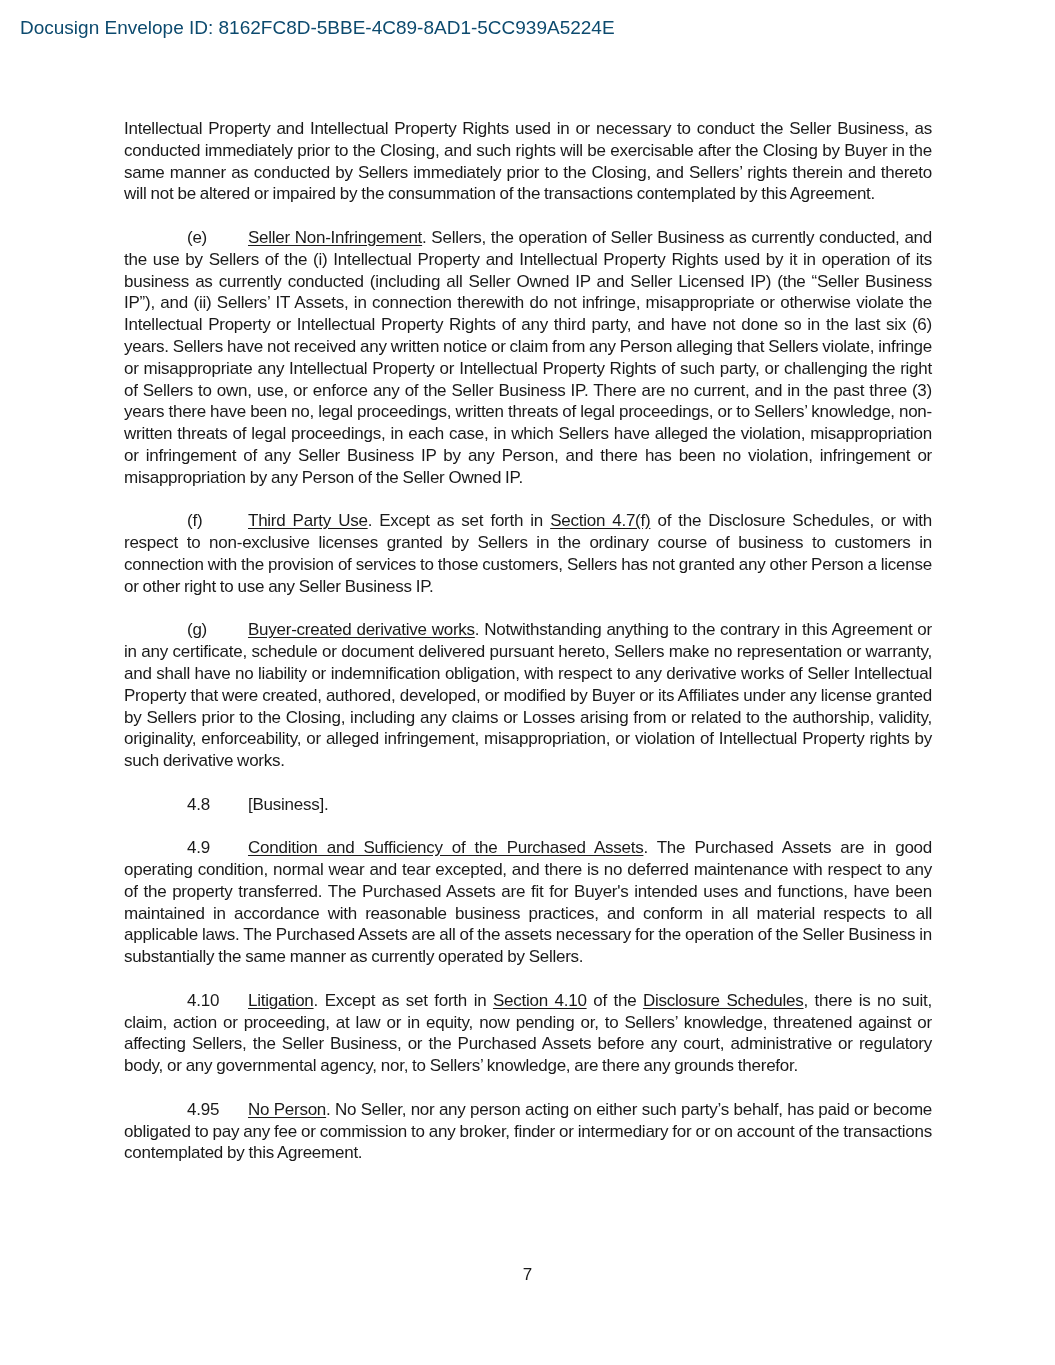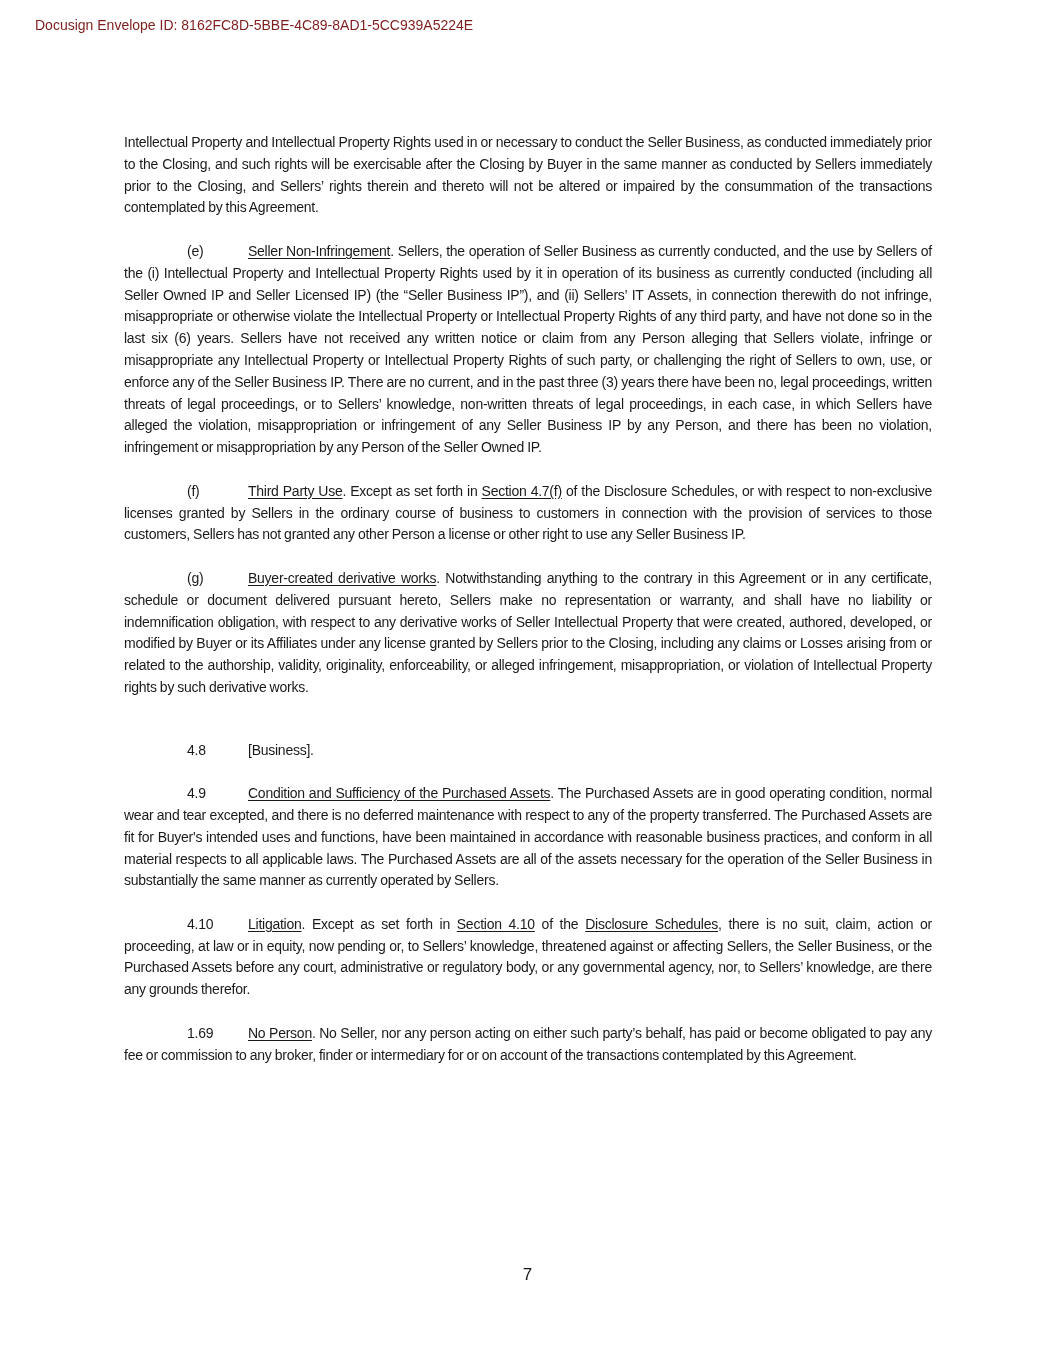--- a/index.html
+++ b/index.html
@@ -1,23 +1,23 @@
 <!DOCTYPE html>
 <html><head>
 <meta charset="utf-8">
 <style>
   html, body { margin: 0; padding: 0; background: #ffffff; }
   body { width: 1055px; height: 1365px; position: relative; overflow: hidden; color: #1a1a1a; }
   .envelope {
-    position: absolute; left: 35px; top: 17px;
-    font-family: "Liberation Sans", sans-serif; font-size: 14px; color: #7f1d1d;
+    position: absolute; left: 20px; top: 17px;
+    font-family: "Liberation Sans", sans-serif; font-size: 19px; color: #0c4a6e;
   }
   .page {
-    position: absolute; left: 124px; top: 132px; width: 808px;
-    font-family: "Liberation Sans", sans-serif; font-size: 14px; line-height: 21.8px;
+    position: absolute; left: 124px; top: 118px; width: 808px;
+    font-family: "Liberation Sans", sans-serif; font-size: 17px; line-height: 21.8px;
     text-align: justify; letter-spacing: -0.25px; word-spacing: -0.5px;
   }
   .page p { margin: 0 0 21.8px 0; }
   .ind { display: inline-block; width: 63px; padding-left: 63px; box-sizing: content-box; }
   .lead { display: inline-block; width: 124px; }
   .u { text-decoration: underline; text-underline-offset: 2px; margin-top: 12px; }
   .pageno {
     position: absolute; left: 0; width: 1055px; top: 1265px; text-align: center;
     font-family: "Liberation Sans", sans-serif; font-size: 17px;
   }
@@ -30,23 +30,23 @@
 <div class="page">
 
   <p><span>Intellectual Property and Intellectual Property Rights used in or necessary to conduct the Seller Business, as conducted immediately prior to the Closing, and such rights will be exercisable after the Closing by Buyer in the same manner as conducted by Sellers immediately prior to the Closing, and Sellers’ rights therein and thereto will not be altered or impaired by the consummation of the transactions contemplated by this Agreement.</span></p>
 
   <p><span class="lead"><span class="ind" style="padding-left:63px;width:61px;">(e)</span></span><span class="u">Seller Non-Infringement</span><span>. Sellers, the operation of Seller Business as currently conducted, and the use by Sellers of the (i) Intellectual Property and Intellectual Property Rights used by it in operation of its business as currently conducted (including all Seller Owned IP and Seller Licensed IP) (the “Seller Business IP”), and (ii) Sellers’ IT Assets, in connection therewith do not infringe, misappropriate or otherwise violate the Intellectual Property or Intellectual Property Rights of any third party, and have not done so in the last six (6) years. Sellers have not received any written notice or claim from any Person alleging that Sellers violate, infringe or misappropriate any Intellectual Property or Intellectual Property Rights of such party, or challenging the right of Sellers to own, use, or enforce any of the Seller Business IP. There are no current, and in the past three (3) years there have been no, legal proceedings, written threats of legal proceedings, or to Sellers’ knowledge, non-written threats of legal proceedings, in each case, in which Sellers have alleged the violation, misappropriation or infringement of any Seller Business IP by any Person, and there has been no violation, infringement or misappropriation by any Person of the Seller Owned IP.</span></p>
 
   <p><span class="lead"><span class="ind" style="padding-left:63px;width:61px;">(f)</span></span><span class="u">Third Party Use</span><span>. Except as set forth in </span><span class="u">Section 4.7(f)</span><span> of the Disclosure Schedules, or with respect to non-exclusive licenses granted by Sellers in the ordinary course of business to customers in connection with the provision of services to those customers, Sellers has not granted any other Person a license or other right to use any Seller Business IP.</span></p>
 
   <p><span class="lead"><span class="ind" style="padding-left:63px;width:61px;">(g)</span></span><span class="u">Buyer-created derivative works</span><span>. Notwithstanding anything to the contrary in this Agreement or in any certificate, schedule or document delivered pursuant hereto, Sellers make no representation or warranty, and shall have no liability or indemnification obligation, with respect to any derivative works of Seller Intellectual Property that were created, authored, developed, or modified by Buyer or its Affiliates under any license granted by Sellers prior to the Closing, including any claims or Losses arising from or related to the authorship, validity, originality, enforceability, or alleged infringement, misappropriation, or violation of Intellectual Property rights by such derivative works.</span></p>
 
-  <p><span class="lead"><span class="ind" style="padding-left:63px;width:61px;margin-top:19px;">4.8</span></span><span>[Business].</span></p>
+  <p><span class="lead"><span class="ind" style="padding-left:63px;width:61px;">4.8</span></span><span>[Business].</span></p>
 
   <p><span class="lead"><span class="ind" style="padding-left:63px;width:61px;">4.9</span></span><span class="u">Condition and Sufficiency of the Purchased Assets</span><span>. The Purchased Assets are in good operating condition, normal wear and tear excepted, and there is no deferred maintenance with respect to any of the property transferred. The Purchased Assets are fit for Buyer's intended uses and functions, have been maintained in accordance with reasonable business practices, and conform in all material respects to all applicable laws. The Purchased Assets are all of the assets necessary for the operation of the Seller Business in substantially the same manner as currently operated by Sellers.</span></p>
 
   <p><span class="lead"><span class="ind" style="padding-left:63px;width:61px;">4.10</span></span><span class="u">Litigation</span><span>. Except as set forth in </span><span class="u">Section 4.10</span><span> of the </span><span class="u">Disclosure Schedules</span><span>, there is no suit, claim, action or proceeding, at law or in equity, now pending or, to Sellers’ knowledge, threatened against or affecting Sellers, the Seller Business,  or the Purchased Assets before any court, administrative or regulatory body, or any governmental agency, nor, to Sellers’ knowledge, are there any grounds therefor.</span></p>
 
-  <p><span class="lead"><span class="ind" style="padding-left:63px;width:61px;">1.69</span></span><span class="u">No Person</span><span>. No Seller, nor any person acting on either such party’s behalf, has paid or become obligated to pay any fee or commission to any broker, finder or intermediary for or on account of the transactions contemplated by this Agreement.</span></p>
+  <p><span class="lead"><span class="ind" style="padding-left:63px;width:61px;">4.95</span></span><span class="u">No Person</span><span>. No Seller, nor any person acting on either such party’s behalf, has paid or become obligated to pay any fee or commission to any broker, finder or intermediary for or on account of the transactions contemplated by this Agreement.</span></p>
 
 </div>
 
 <div class="pageno">7</div>
 
 </body></html>

